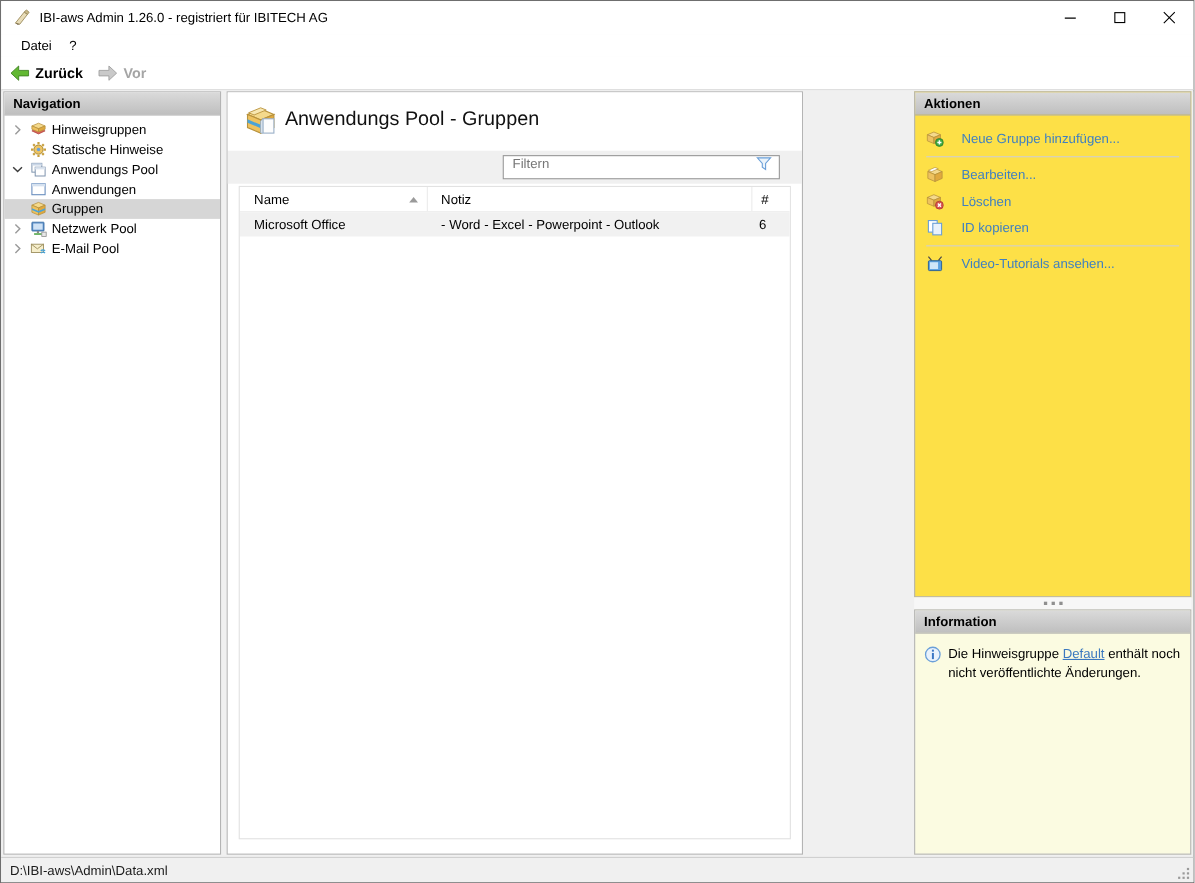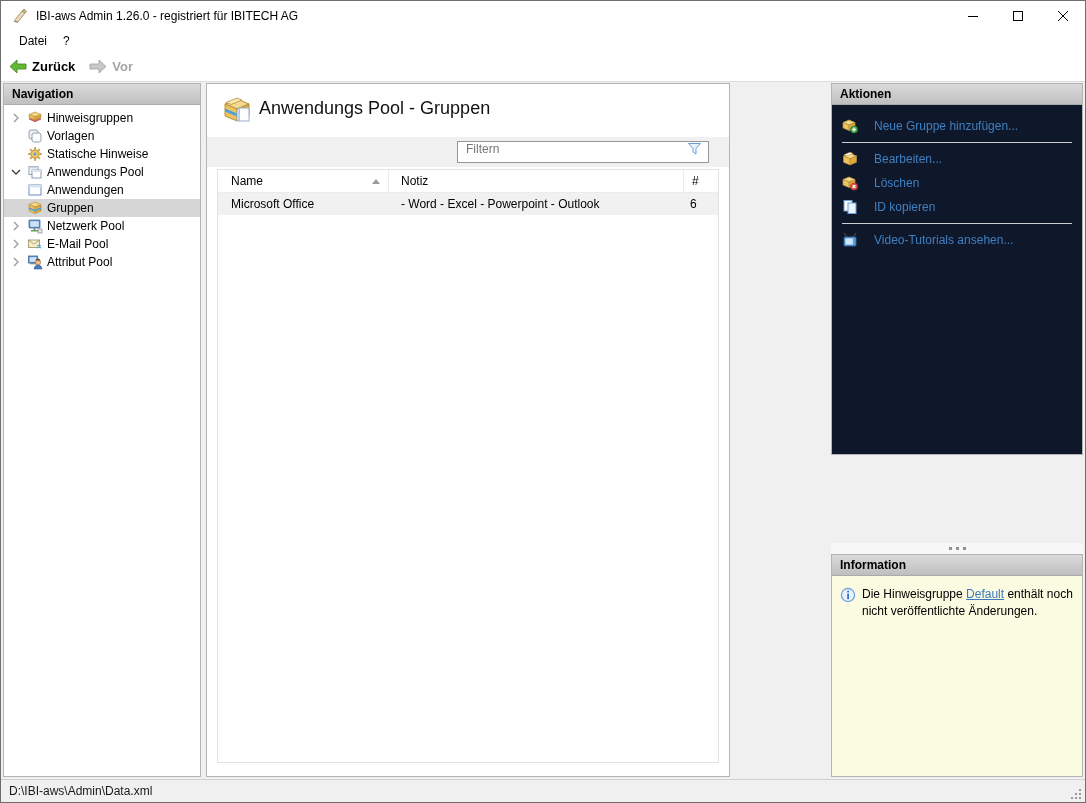--- a/index.html
+++ b/index.html
@@ -54,21 +54,21 @@
   .gh-notiz { flex:1; padding-left:12px; border-right:1px solid #ececec; }
   .gh-count { width:34px; padding-left:8px; }
   .sort-asc { width:0; height:0; border-left:4px solid transparent; border-right:4px solid transparent;
               border-bottom:5px solid #9a9a9a; margin-left:auto; margin-right:8px; }
   .grid-row { display:flex; height:22px; align-items:center; background:#f1f1f1; }
   .gr-name { width:171px; padding-left:13px; }
   .gr-notiz { flex:1; padding-left:12px; }
   .gr-count { width:34px; padding-left:6px; }
 
   
-  .actions-panel { position:absolute; left:830px; right:2px; top:0; height:372px; background:#0f172a; border:1px solid #b4b4b4; }
+  .actions-panel { position:absolute; left:830px; right:2px; top:0; height:460px; background:#fde047; border:1px solid #b4b4b4; }
   .actions-list { padding:8px 8px 0 10px; }
   .action-item { display:flex; align-items:center; gap:16px; height:18px; margin:4px 0 6px 0; color:#4080c0; cursor:pointer; white-space:nowrap; }
   .action-sep { border-top:1px solid #cfcfcf; margin:7px 2px 7px 0; }
   .action-item .a-icon { width:16px; height:16px; flex:0 0 auto; }
 
   .v-splitter { position:absolute; left:830px; right:2px; top:460px; height:11px; background:#f7f7f7; display:flex; align-items:center; justify-content:center; gap:4px; }
   .v-splitter i { width:3px; height:3px; background:#8f8f8f; display:block; }
 
   .info-panel { position:absolute; left:830px; right:2px; top:471px; bottom:2px; border:1px solid #b4b4b4; background:#fbfbe1; display:flex; flex-direction:column; }
   .info-content { flex:1; padding:10px 8px 0 8px; display:flex; align-items:flex-start; gap:6px; line-height:1.45; }
@@ -145,28 +145,20 @@
           </span>
           <svg class="tree-icon" viewBox="0 0 16 16">
             <polygon points="2,9 8,6.2 14,9 8,11.8" fill="#d9605a" stroke="#a83a34" stroke-width="0.6"></polygon>
             <polygon points="2,4.5 8,2 14,4.5 8,7" fill="#f4d98c" stroke="#b8923c" stroke-width="0.7"></polygon>
             <polygon points="2,4.5 8,7 8,10 2,7.5" fill="#eec25f" stroke="#b8923c" stroke-width="0.7"></polygon>
             <polygon points="14,4.5 8,7 8,10 14,7.5" fill="#e0a93f" stroke="#b8923c" stroke-width="0.7"></polygon>
           </svg>
           <span>Hinweisgruppen</span>
         </div>
 
-        <div class="nav-item">
-          <span class="expander"></span>
-          <svg class="tree-icon" viewBox="0 0 16 16">
-            <rect x="2" y="2" width="9" height="9" rx="2" fill="#eef1f5" stroke="#8a97a8" stroke-width="0.9"></rect>
-            <rect x="5" y="5" width="9" height="9" rx="2" fill="#fcfdfe" stroke="#8a97a8" stroke-width="0.9"></rect>
-          </svg>
-          <span>Vorlagen</span>
-        </div>
 
         <div class="nav-item">
           <span class="expander"></span>
           <svg class="tree-icon" viewBox="0 0 16 16">
             <circle cx="8" cy="8" r="4.2" fill="#eec564" stroke="#a8862e" stroke-width="0.9"></circle>
             <g stroke="#c79f3f" stroke-width="2">
               <path d="M8 1.2 V3.2 M8 12.8 V14.8 M1.2 8 H3.2 M12.8 8 H14.8 M3.2 3.2 L4.6 4.6 M11.4 11.4 L12.8 12.8 M12.8 3.2 L11.4 4.6 M4.6 11.4 L3.2 12.8"></path>
             </g>
             <circle cx="8" cy="8" r="1.6" fill="#6a9fd8"></circle>
           </svg>
@@ -231,36 +223,20 @@
               </svg>
           </span>
           <svg class="tree-icon" viewBox="0 0 16 16">
             <rect x="1.5" y="4" width="11" height="7.5" fill="#f6eecb" stroke="#9a8c5a" stroke-width="0.8"></rect>
             <path d="M1.5 4 L7 8.2 L12.5 4" fill="none" stroke="#9a8c5a" stroke-width="0.8"></path>
             <path d="M10 10 q2 -1.5 4 0 M10 12 q2 -1.5 4 0" fill="none" stroke="#4aa3d8" stroke-width="1.2"></path>
           </svg>
           <span>E-Mail Pool</span>
         </div>
 
-        <div class="nav-item">
-          <span class="expander">
-            <svg width="16" height="16" viewBox="0 0 16 16">
-                <path d="M6 4 L10 8 L6 12" fill="none" stroke="#9a9a9a" stroke-width="1.3"></path>
-              </svg>
-          </span>
-          <svg class="tree-icon" viewBox="0 0 16 16">
-            <rect x="1.5" y="2" width="9" height="7" fill="#5b8fc9" stroke="#3a6ea5" stroke-width="0.8"></rect>
-            <rect x="2.6" y="3.1" width="6.8" height="4.8" fill="#cfe2f5"></rect>
-            <rect x="3" y="9" width="6" height="1.3" fill="#8a8a8a"></rect>
-            <circle cx="11" cy="8.5" r="2.6" fill="#f3c08a" stroke="#9a6a3a" stroke-width="0.6"></circle>
-            <path d="M8.5 7.5 q2.5 -2.5 5 0 l-0.5 -2 q-2 -1.8 -4 0 Z" fill="#7a4a22"></path>
-            <path d="M7 15 q0.5 -4 4 -4 q3.5 0 4 4 Z" fill="#4a7fc1" stroke="#2f5a94" stroke-width="0.6"></path>
-          </svg>
-          <span>Attribut Pool</span>
-        </div>
 
       </div>
     </div>
 
     <div class="main-panel">
       <div class="main-header">
         <svg class="page-icon" width="32" height="30" viewBox="0 0 32 30">
           <polygon points="3,9 15,4 27,9 15,14" fill="#f4d98c" stroke="#b8923c" stroke-width="1"></polygon>
           <polygon points="3,9 15,14 15,26 3,21" fill="#eec25f" stroke="#b8923c" stroke-width="1"></polygon>
           <polygon points="27,9 15,14 15,26 27,21" fill="#e0a93f" stroke="#b8923c" stroke-width="1"></polygon>

